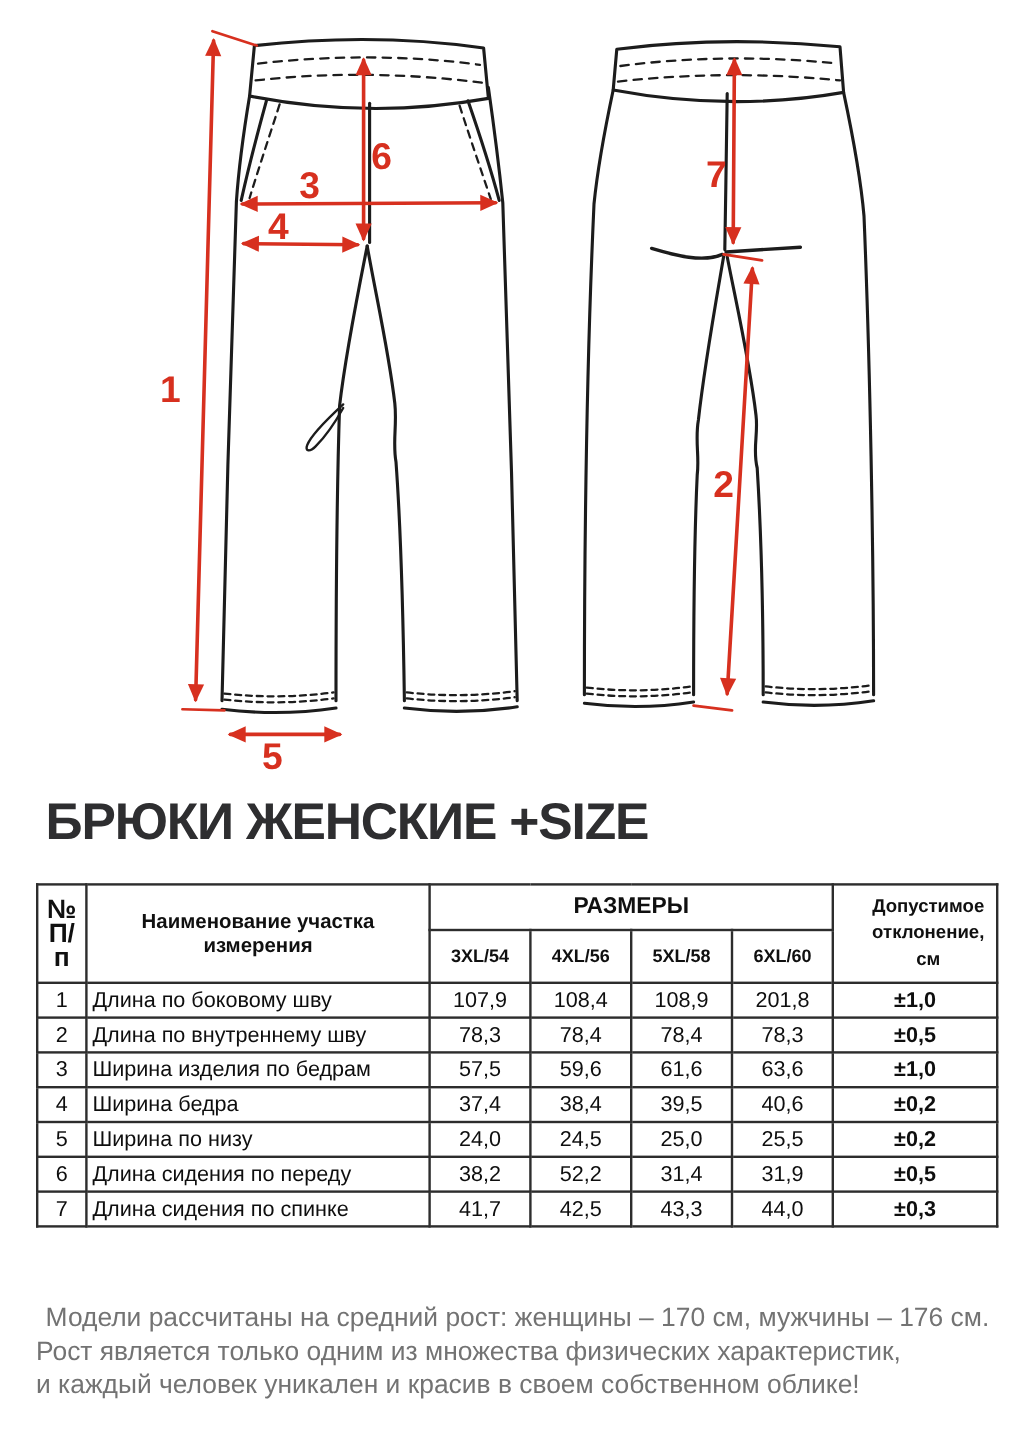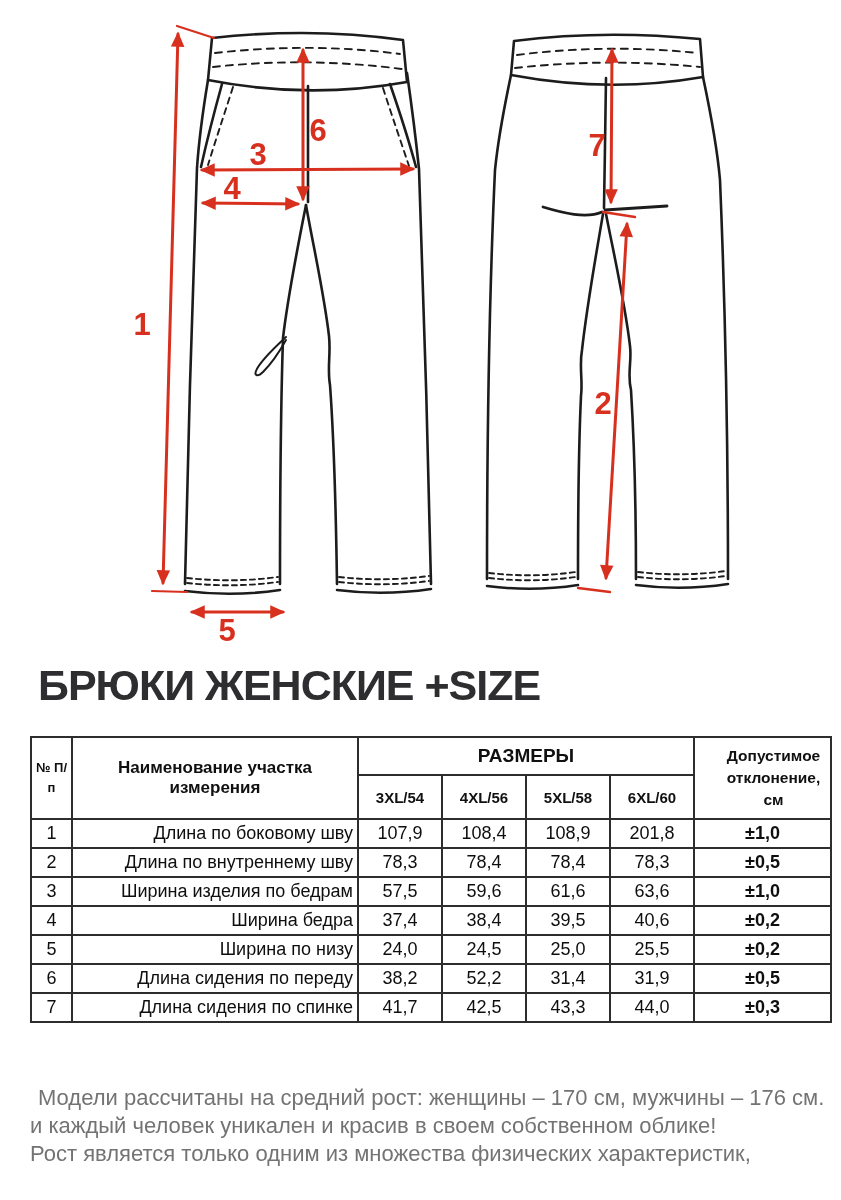--- a/index.html
+++ b/index.html
@@ -16,28 +16,28 @@
     white-space:nowrap;
   }
   table.size-table{
     position:absolute;left:30px;top:736px;width:800px;
     border-collapse:collapse;table-layout:fixed;
   }
   table.size-table th,table.size-table td{
     border:2px solid #2d2d2d;overflow:hidden;
   }
   thead th{font-weight:700;text-align:center;color:#101010;padding:1px 2px;}
-  th.c-no{font-size:13px;line-height:20px;}
+  th.c-no{font-size:22px;line-height:20px;}
   th.c-name{font-size:17px;}
   th.c-sizes{font-size:19px;height:34px;}
   th.c-size{font-size:15px;height:40px;}
   th.c-dev{font-size:15.5px;line-height:22px;padding-left:24px;}
   tbody td{height:27px;font-size:18px;padding:0 4px;color:#0e0e0e;}
   td.no{text-align:center;}
-  td.nm{text-align:right;padding-left:20px;}
+  td.nm{text-align:left;padding-left:4px;}
   td.vl{text-align:center;}
   td.dv{text-align:center;font-weight:700;}
   .footer{
     position:absolute;left:30px;top:1084px;width:806px;
     font-size:22px;line-height:28px;color:#737373;
   }
   .footer p{margin:0;white-space:nowrap;}
   .footer p.first{text-indent:8px;}
 </style>
 </head>
@@ -206,17 +206,17 @@
         <td class="vl">42,5</td>
         <td class="vl">43,3</td>
         <td class="vl">44,0</td>
         <td class="dv">±0,3</td>
       </tr>
     </tbody>
   </table>
 
   <div class="footer">
     <p class="first">Модели рассчитаны на средний рост: женщины – 170 см, мужчины – 176 см.</p>
+    <p>Рост является только одним из множества физических характеристик,</p>
     <p>и каждый человек уникален и красив в своем собственном облике!</p>
-    <p>Рост является только одним из множества физических характеристик,</p>
   </div>
 
 </div>
 
 </body></html>

